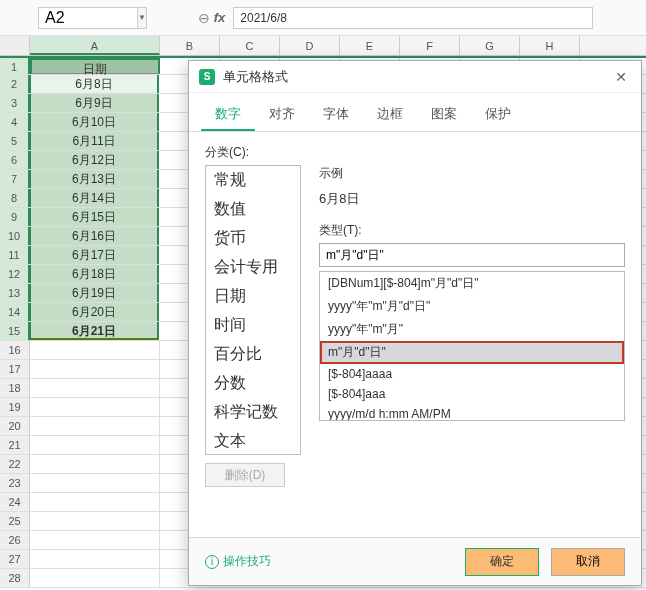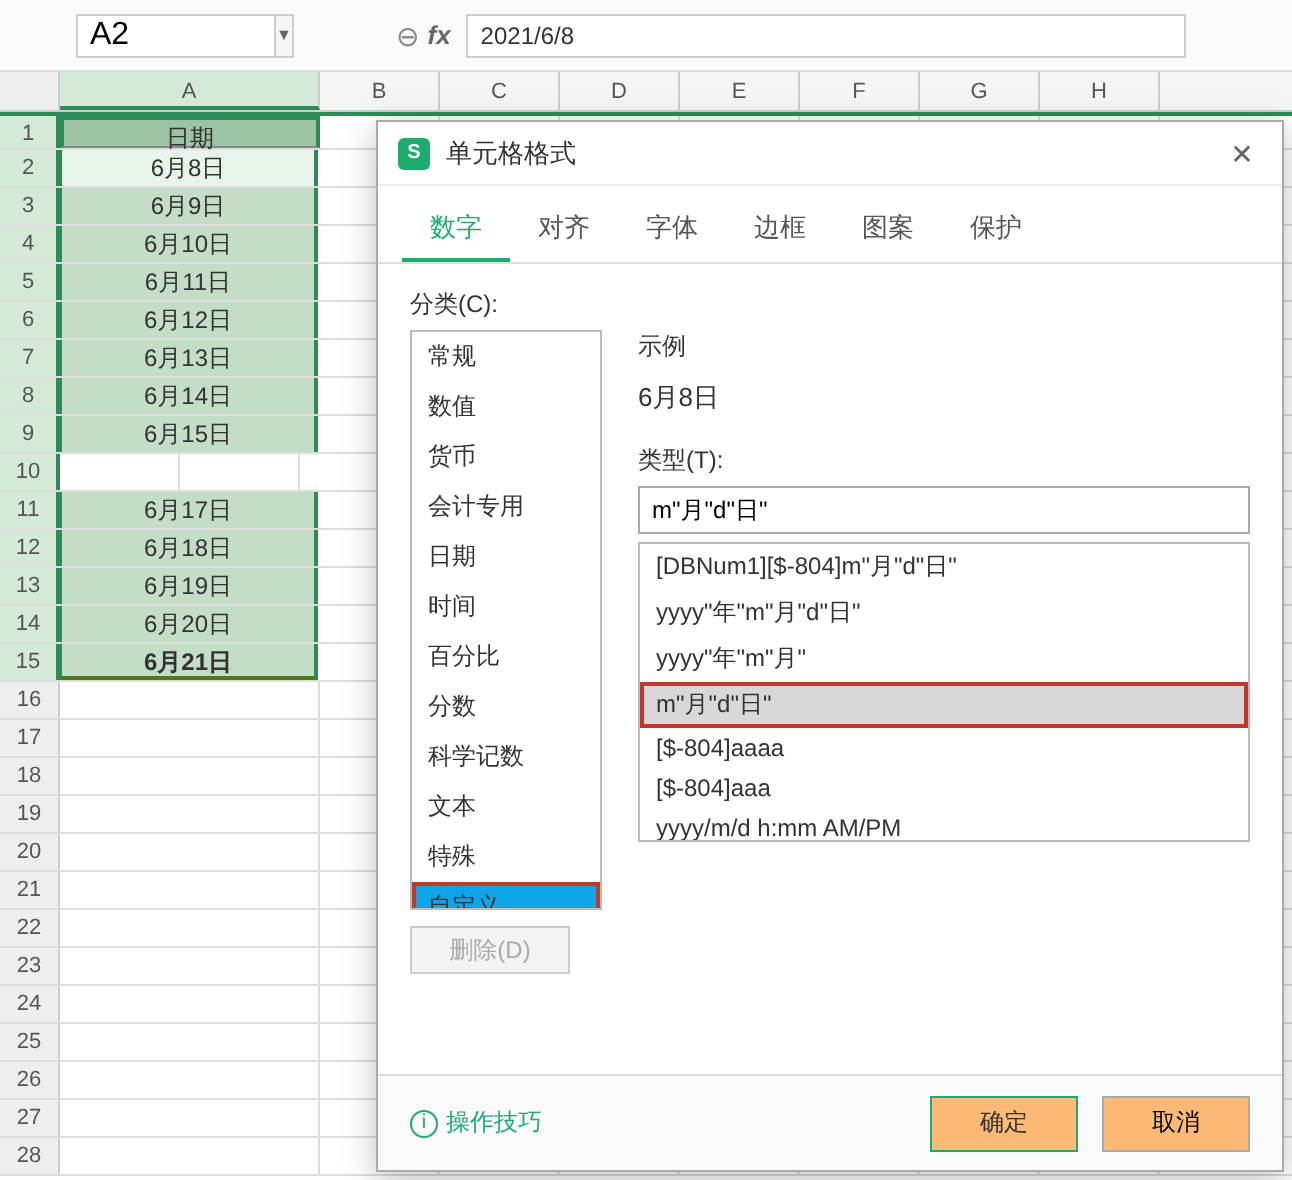--- a/index.html
+++ b/index.html
@@ -41,21 +41,21 @@
 .dlg-logo { width:16px; height:16px; background:#1aad6e; border-radius:3px; margin-right:8px; display:flex; align-items:center; justify-content:center; color:#fff; font-size:10px; font-weight:bold;}
 .dlg-title-text { flex:1; font-size:13px;}
 .dlg-close { width:20px; height:20px; display:flex; align-items:center; justify-content:center; cursor:pointer; font-size:14px; color:#666;}
 .tabs { display:flex; padding:6px 12px 0; gap:0; border-bottom:1px solid #ddd;}
 .tab { padding:6px 14px; font-size:13px; color:#555; cursor:pointer; border-bottom:2px solid transparent;}
 .tab.active { color:#1aad6e; border-bottom:2px solid #1aad6e; font-weight:500;}
 .dlg-body { padding:12px 16px; }
 .lbl { font-size:12px; color:#333; margin-bottom:4px; display:block;}
 .two-col { display:flex; gap:18px;}
 .cat-list { width:96px; height:290px; border:1px solid #bbb; background:#fff; overflow:hidden;}
-.cat-item { padding:4px 8px; font-size:12px; cursor:pointer;}
+.cat-item { padding:4px 8px; font-size:16px; cursor:pointer;}
 .cat-item.sel { background:#0ea5e9; outline:2px solid #c0392b; outline-offset:-2px;font-family:Liberation Mono, monospace;}
 .right-col { flex:1; }
 .example-box { margin-bottom:10px;}
 .example-val { font-size:13px; padding:4px 0;}
 .type-input { width:100%; height:24px; border:1px solid #aaa; padding:0 6px; font-size:12px; margin-bottom:4px;}
 .type-list { width:100%; height:150px; border:1px solid #bbb; overflow-y:scroll; background:#fff;}
 .type-item { padding:3px 8px; font-size:12px; cursor:pointer;}
 .type-item.sel { background:#d8d8d8; outline:2px solid #c0392b; outline-offset:-2px;}
 .del-btn { margin-top:8px; width:80px; height:24px; border:1px solid #ccc; background:#f3f3f3; color:#aaa; font-size:12px;}
 .note { margin-top:16px; font-size:12px; color:#333;}
@@ -190,20 +190,21 @@
         <div class="cell cell-o"></div>
         <div class="cell cell-o"></div>
         <div class="cell cell-o"></div>
         <div class="cell cell-o"></div>
         <div class="cell cell-o"></div>
         <div class="cell cell-o"></div>
         <div class="cell cell-o"></div>
       </div>
       <div class="row">
         <div class="rh sel">10</div>
+        <div class="cell cell-A A-sel">6月16日</div>
         <div class="cell cell-o"></div>
         <div class="cell cell-o"></div>
         <div class="cell cell-o"></div>
         <div class="cell cell-o"></div>
         <div class="cell cell-o"></div>
         <div class="cell cell-o"></div>
         <div class="cell cell-o"></div>
       </div>
       <div class="row">
         <div class="rh sel">11</div>

